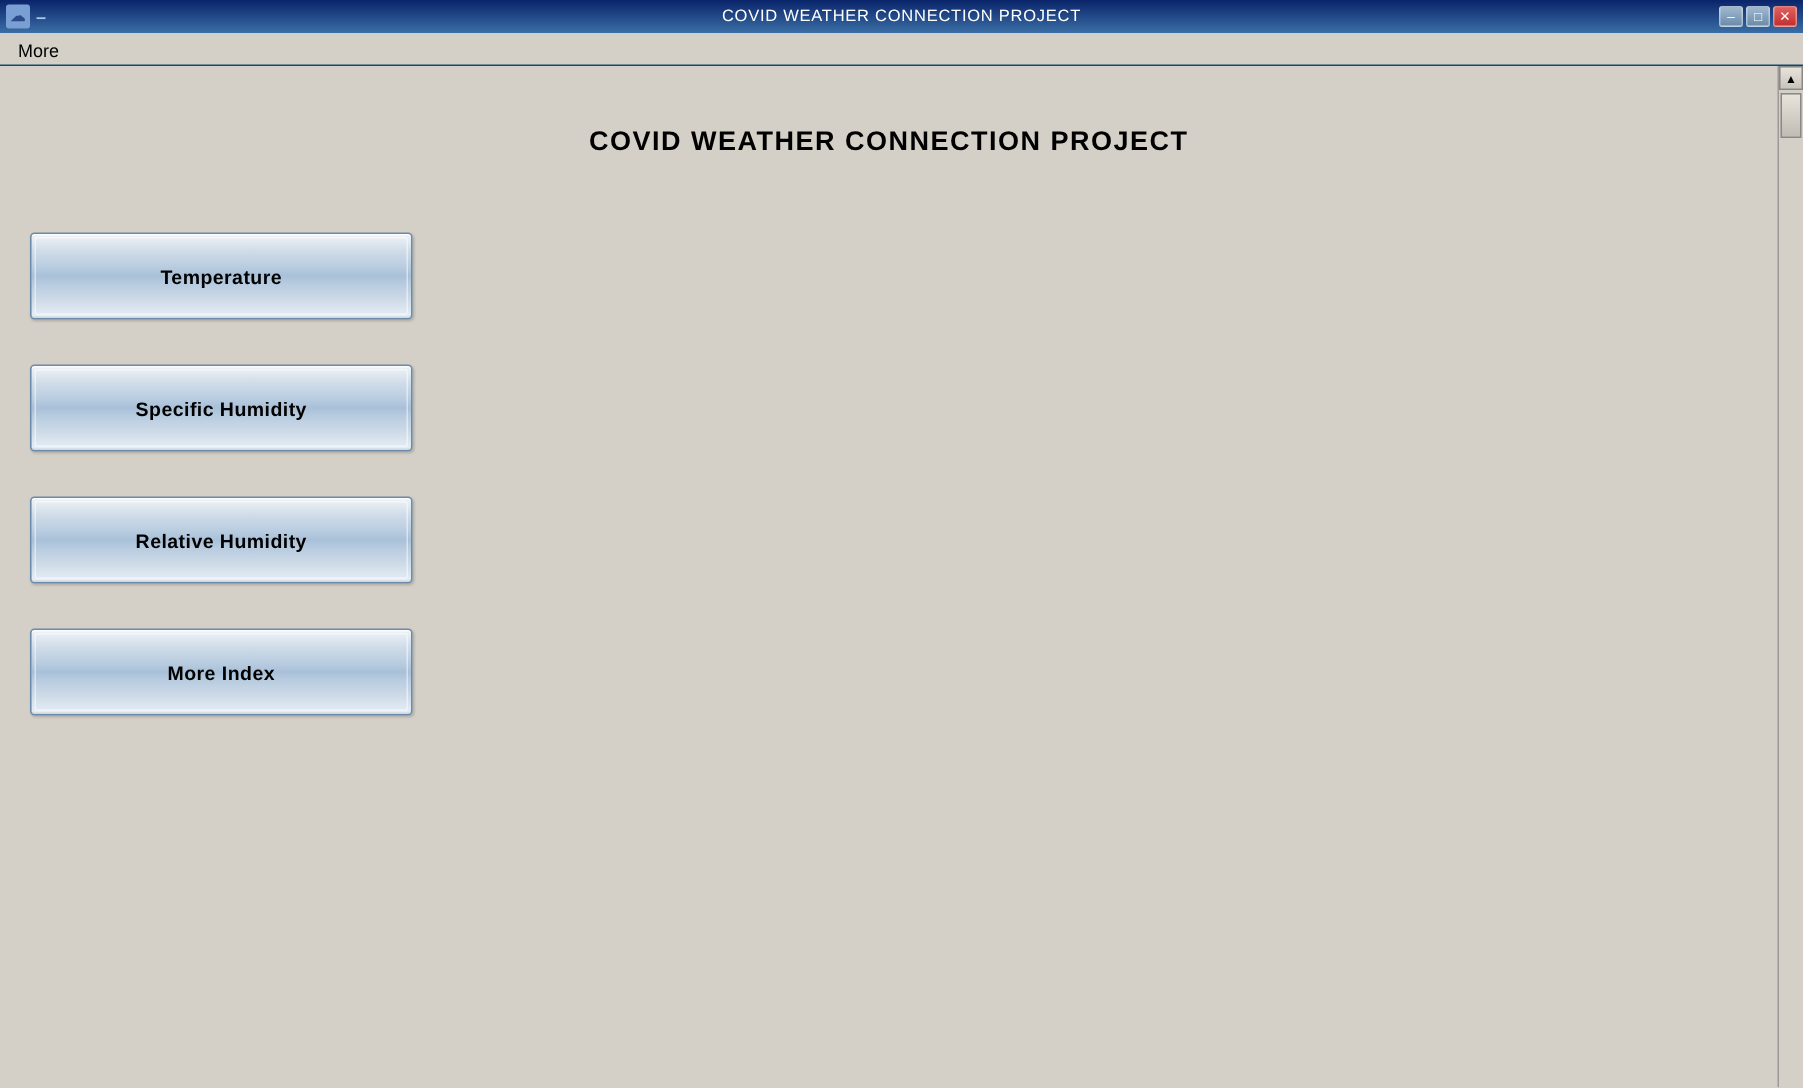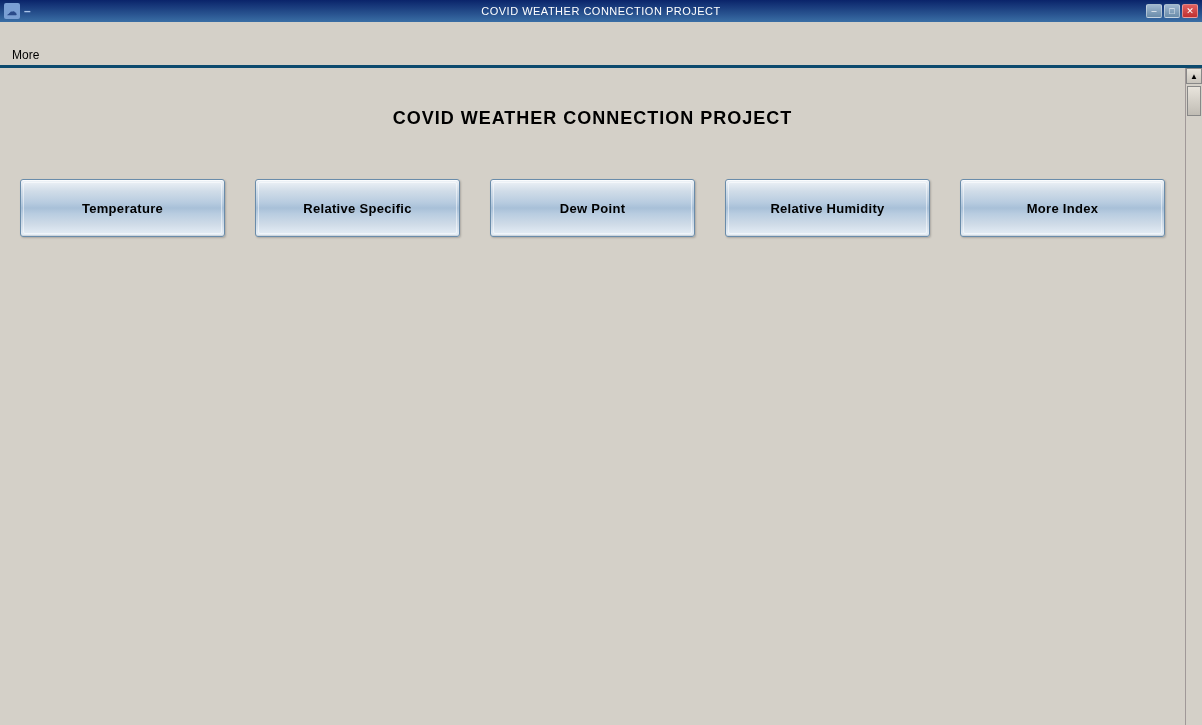--- a/index.html
+++ b/index.html
@@ -91,25 +91,24 @@
 
     .title-btn-close {
       background: linear-gradient(to bottom, #e06060, #c03030);
     }
 
     
     .menu-bar {
       background: #d4d0c8;
       height: 22px;
       display: flex;
-      align-items: flex-start;
+      align-items: flex-end;
       padding: 0 6px;
-      border-bottom: 3px solid #0c4a6e;
-      flex-shrink: 0;
-      margin-top: 24px;
+      border-bottom: 1px solid #0c4a6e;
+      flex-shrink: 0;
     }
 
     .menu-item {
       font-size: 12px;
       color: #000;
       padding: 2px 6px;
       cursor: pointer;
     }
 
     
@@ -167,21 +166,21 @@
       font-size: 18px;
       font-weight: bold;
       color: #000;
       margin-bottom: 50px;
       letter-spacing: 1px;
       text-align: center;
     }
 
     .buttons-container {
       display: flex;
-      flex-direction: row;
+      flex-direction: column;
       gap: 30px;
       width: 100%;
     }
 
     
     .xp-button {
       width: 255px;
       height: 58px;
       background: linear-gradient(to bottom, 
         #f0f4f8 0%, 
@@ -252,26 +251,23 @@
   <div class="main-panel">
     <div class="page-title">COVID WEATHER CONNECTION PROJECT</div>
 
     <div class="buttons-container">
 
       <button class="xp-button">
         <span>Temperature</span>
       </button>
 
       <button class="xp-button">
-        <span>Relative Specific</span>
-      </button>
-
-      <button class="xp-button">
-        <span>Dew Point</span>
-      </button>
+        <span>Specific Humidity</span>
+      </button>
+
 
       <button class="xp-button">
         <span>Relative Humidity</span>
       </button>
 
       <button class="xp-button">
         <span>More Index</span>
       </button>
 
     </div>

